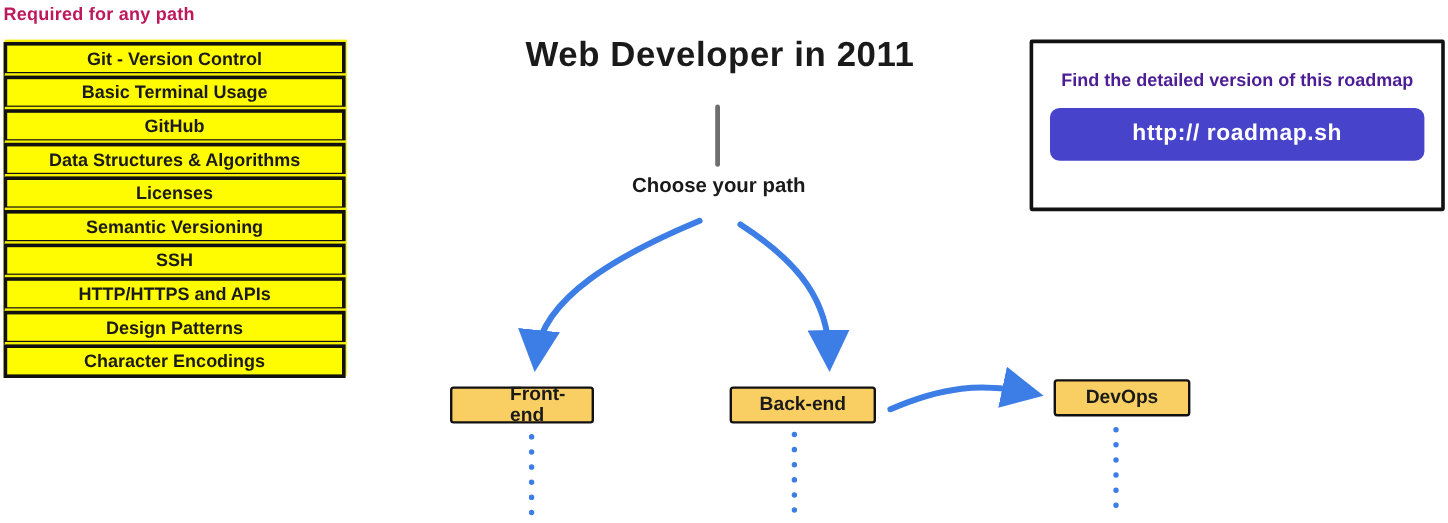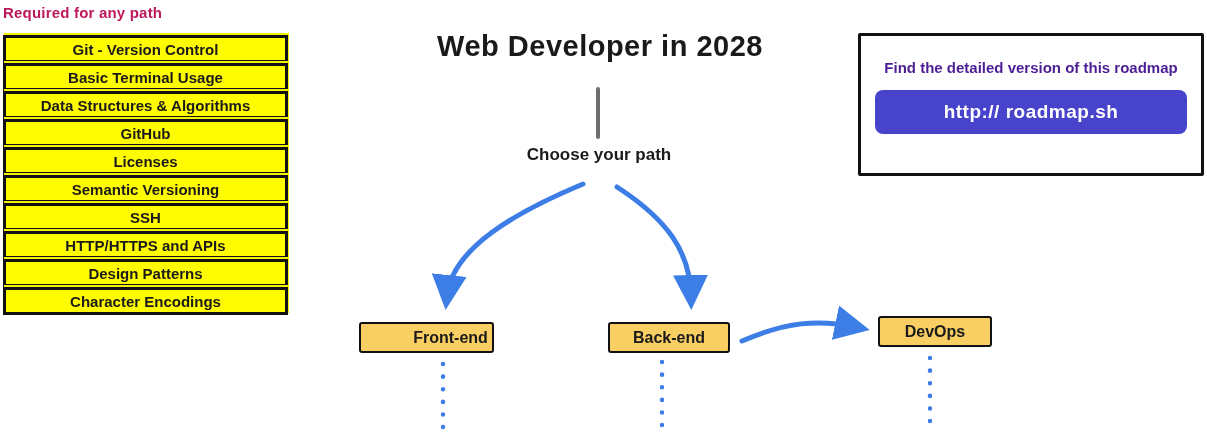--- a/index.html
+++ b/index.html
@@ -81,21 +81,21 @@
     border: 2.5px solid #111111;
     border-radius: 3px;
     display: flex;
     align-items: center;
     justify-content: center;
     font-size: 16px;
     font-weight: bold;
     color: #1a1a1a;
     cursor: pointer;
   }
-  #node-frontend { left: 359px; top: 322px; width: 135px; padding-left: 48px; }
+  #node-frontend { left: 375px; top: 322px; width: 120px; padding-left: 48px; }
   #node-backend  { left: 608px; top: 322px; width: 122px; }
   #node-devops   { left: 878px; top: 316px; width: 114px; }
 
   
   #connector-layer {
     position: absolute;
     left: 0; top: 0;
     width: 1207px;
     height: 436px;
     pointer-events: none;
@@ -141,31 +141,31 @@
 </style>
 </head>
 <body>
 
 <div id="canvas">
 
   <div class="req-heading">Required for any path</div>
   <div class="req-list">
     <div class="req-item">Git - Version Control</div>
     <div class="req-item">Basic Terminal Usage</div>
+    <div class="req-item">GitHub</div>
     <div class="req-item">Data Structures &amp; Algorithms</div>
-    <div class="req-item">GitHub</div>
     <div class="req-item">Licenses</div>
     <div class="req-item">Semantic Versioning</div>
     <div class="req-item">SSH</div>
     <div class="req-item">HTTP/HTTPS and APIs</div>
     <div class="req-item">Design Patterns</div>
     <div class="req-item">Character Encodings</div>
   </div>
 
-  <div class="main-title">Web Developer in 2028</div>
+  <div class="main-title">Web Developer in 2011</div>
   <div class="choose-label">Choose your path</div>
 
   <svg id="connector-layer" viewBox="0 0 1207 436" xmlns="http://www.w3.org/2000/svg">
     <defs>
       <marker id="ah" markerWidth="7" markerHeight="7" refX="4.2" refY="3.5" orient="auto" markerUnits="strokeWidth">
         <path d="M0,0 L7,3.5 L0,7 z" fill="#3d7de6"></path>
       </marker>
     </defs>
 
     <line x1="598" y1="89" x2="598" y2="137" stroke="#6e6e6e" stroke-width="4" stroke-linecap="round"></line>

